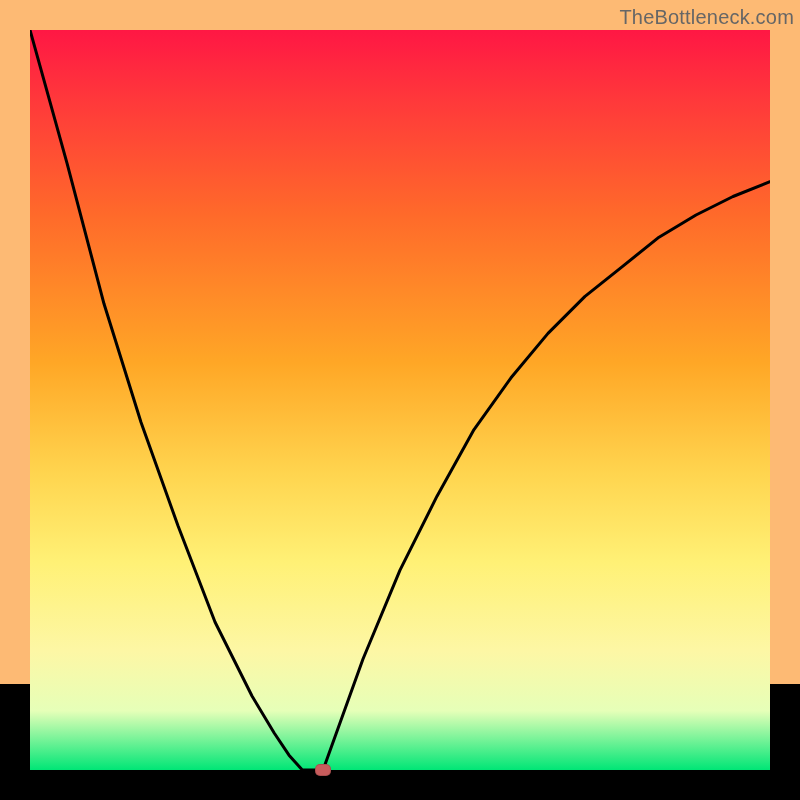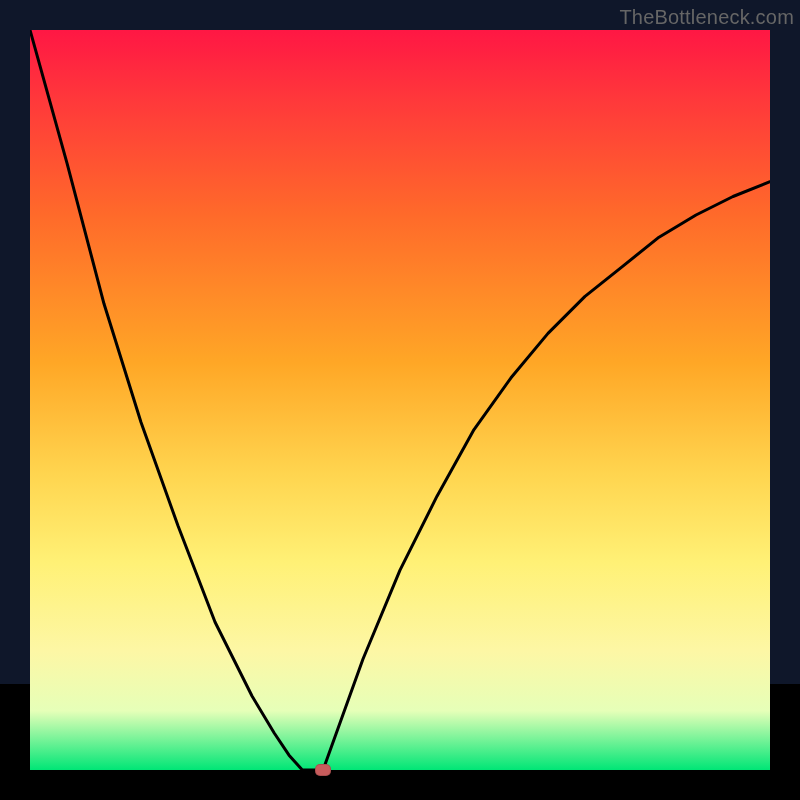--- a/index.html
+++ b/index.html
@@ -8,21 +8,21 @@
     width: 800px;
     height: 800px;
     background: #000;
     font-family: Arial, Helvetica, sans-serif;
     overflow: hidden;
   }
   .frame {
     position: relative;
     width: 800px;
     height: 684px;
-    background: #0f172a;
+    background: #fdba74;
   }
   .plot-area {
     position: absolute;
     left: 30px;
     top: 30px;
     width: 740px;
     height: 740px;
     background: linear-gradient(to bottom,
       #ff1744 0%,
       #ff3a3a 10%,

